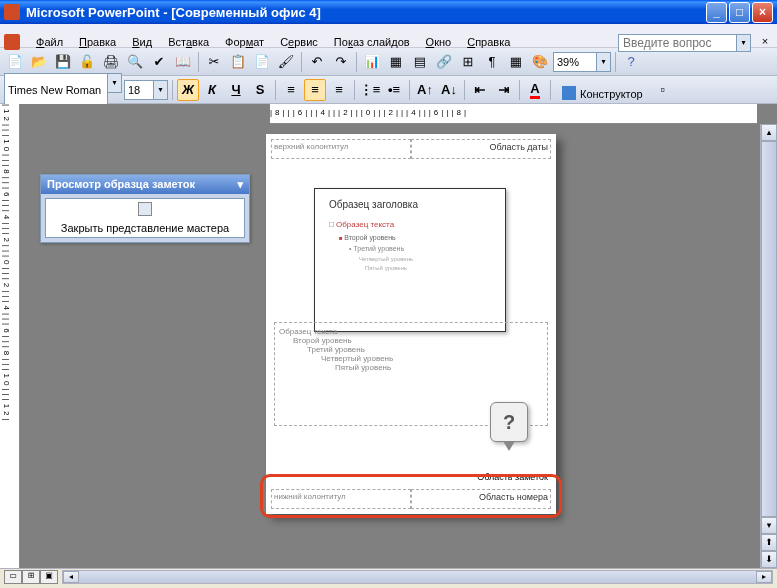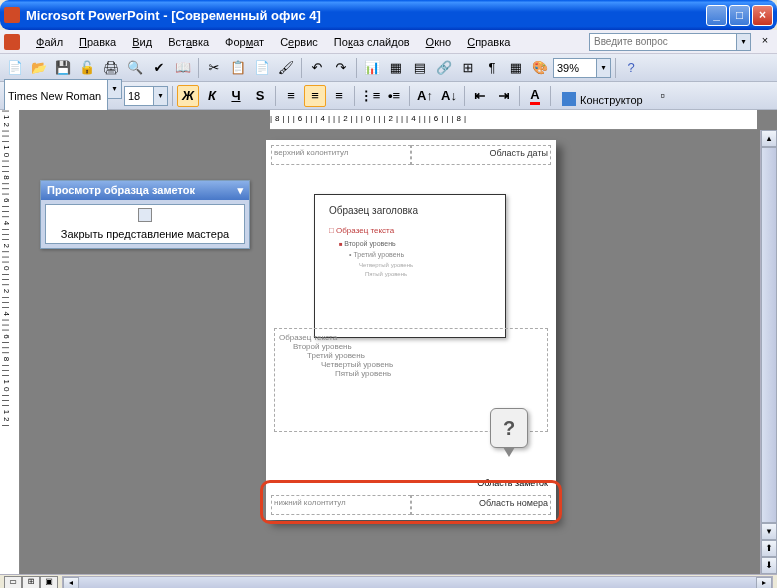--- a/index.html
+++ b/index.html
@@ -1,31 +1,31 @@
 <!DOCTYPE html>
 <html><head>
 <meta charset="utf-8">
 <style>
 * { margin: 0; padding: 0; box-sizing: border-box; font-family: Tahoma, sans-serif; }
 body { width: 777px; height: 588px; overflow: hidden; background: #ece9d8; }
 
-.titlebar { height: 30px; background: linear-gradient(to bottom, #0058e6 0%, #3d91ff 8%, #0453dc 40%, #0453dc 88%, #003ac0 100%); display: flex; align-items: center; padding: 0 4px; color: white; font-size: 13px; font-weight: bold; border-radius: 9px; }
+.titlebar { height: 24px; background: linear-gradient(to bottom, #0058e6 0%, #3d91ff 8%, #0453dc 40%, #0453dc 88%, #003ac0 100%); display: flex; align-items: center; padding: 0 4px; color: white; font-size: 13px; font-weight: bold; }
 .titlebar-icon { width: 16px; height: 16px; background: #d04a26; margin-right: 6px; border-radius: 2px; }
 .titlebar-text { flex: 1; }
 .win-btns { display: flex; gap: 2px; }
 .win-btn { width: 21px; height: 21px; border: 1px solid #fff; border-radius: 3px; display: flex; align-items: center; justify-content: center; font-size: 12px; font-weight: bold; color: white; cursor: pointer; }
 .win-min, .win-max { background: linear-gradient(to bottom, #7ba7e8, #3c7ad8); }
 .win-close { background: linear-gradient(to bottom, #e88070, #c83420); }
 
-.menubar { height: 24px; background: #eeeef6; display: flex; align-items: center; padding: 0 4px; border-bottom: 1px solid #c8c8d6; }
+.menubar { height: 24px; background: #eeeef6; display: flex; align-items: flex-start; padding: 10px 4px; border-bottom: 1px solid #c8c8d6; }
 .app-icon-small { width: 16px; height: 16px; background: #d04a26; border-radius: 2px; margin-right: 8px; }
 .menu-item { padding: 2px 8px; font-size: 11px; cursor: pointer; }
 .menu-item u { text-decoration: underline; }
 .help-box { margin-left: auto; display: flex; align-items: center; }
-.help-input { width: 148px; height: 18px; font-size: 10px; border: 1px solid #7f9db9; padding: 0 4px; color: #888; }
+.help-input { width: 119px; height: 18px; font-size: 12px; border: 1px solid #7f9db9; padding: 0 4px; color: #888; }
 .help-dd { width: 14px; height: 18px; border: 1px solid #7f9db9; border-left: none; background: #dce5f2; font-size: 8px; text-align: center; line-height: 16px; }
 .menu-close { width: 16px; height: 16px; margin-left: 6px; font-size: 11px; text-align: center; cursor: pointer; }
 
 .toolbar { height: 28px; background: linear-gradient(to bottom, #e8edf6, #d0d8e8); display: flex; align-items: center; padding: 0 4px; gap: 2px; border-bottom: 1px solid #b0b8c8; }
 .tb-btn { width: 22px; height: 22px; display: flex; align-items: center; justify-content: center; cursor: pointer; border: 1px solid transparent; font-size: 13px; border-radius: 2px; }
 .tb-sep { width: 1px; height: 20px; background: #a8b0c0; margin: 0 2px; }
 .zoom-box { display: flex; align-items: center; }
 .zoom-input { width: 44px; height: 20px; font-size: 11px; border: 1px solid #7f9db9; padding: 0 3px; }
 .zoom-dd { width: 14px; height: 20px; border: 1px solid #7f9db9; border-left: none; background: #dce5f2; font-size: 8px; text-align: center; line-height: 18px; }
 

